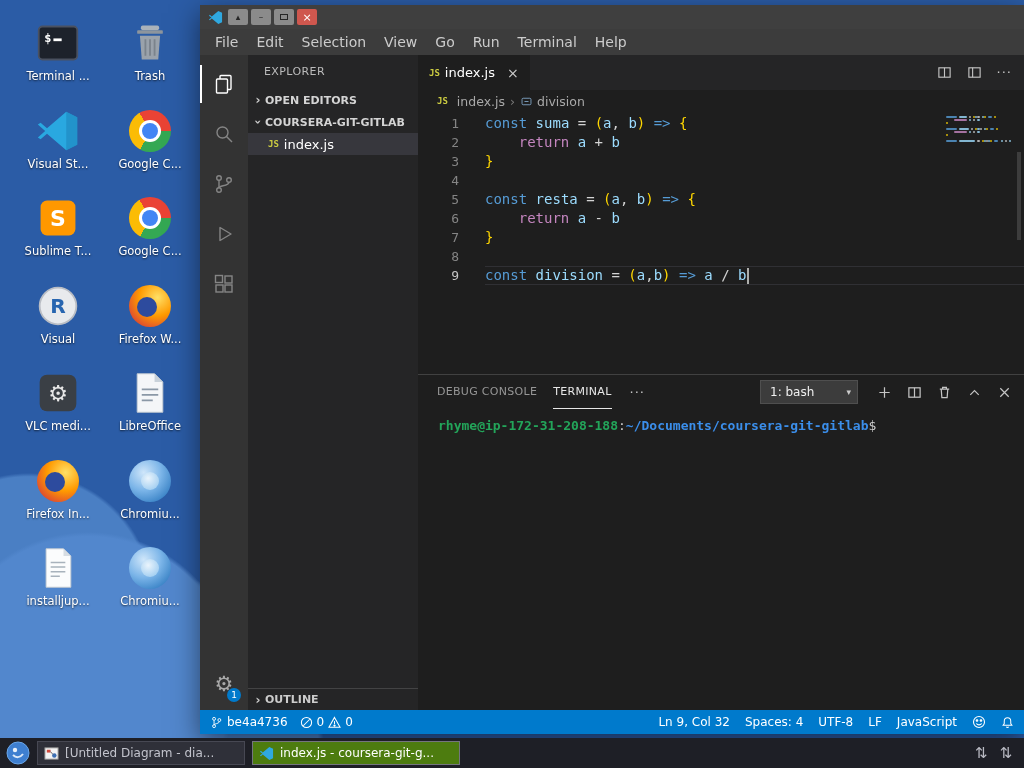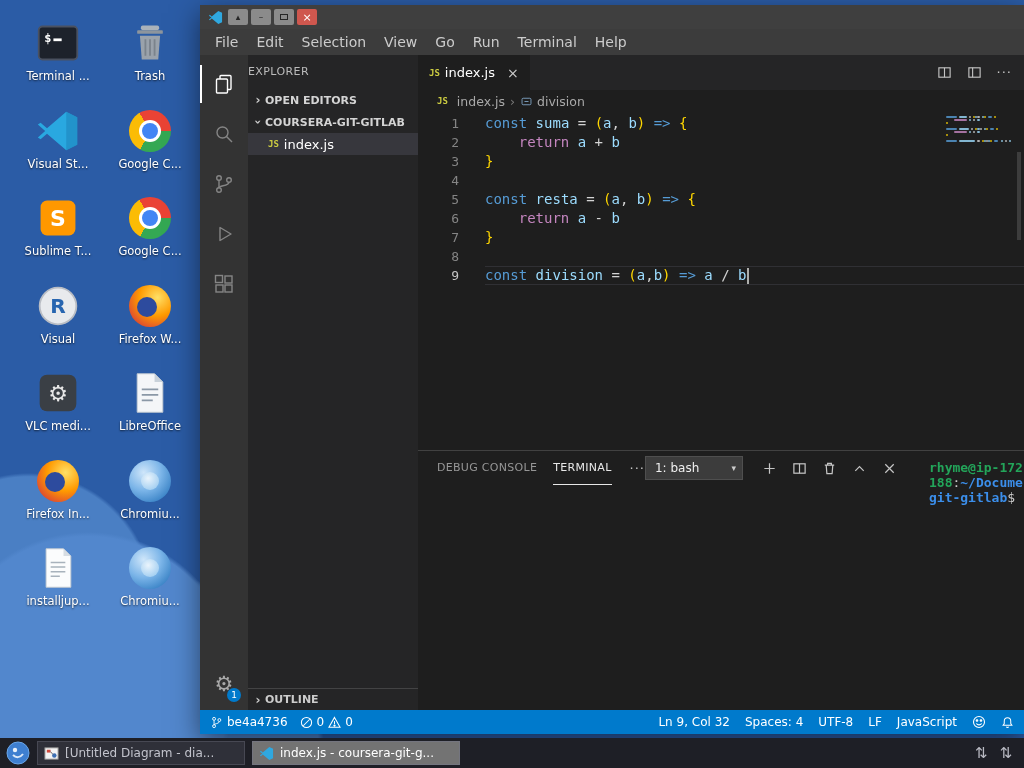--- a/index.html
+++ b/index.html
@@ -43,21 +43,21 @@
   .activitybar{width:48px;background:#333333;display:flex;flex-direction:column;align-items:center;position:relative;flex:0 0 auto;padding-top:4px}
   .act-item{width:48px;height:50px;display:flex;align-items:center;justify-content:center;position:relative;cursor:pointer}
   .act-item svg{width:24px;height:24px;stroke:#858585;fill:none;stroke-width:1.4}
   .act-item.active svg{stroke:#ffffff}
   .act-item.active::before{content:'';position:absolute;left:0;top:6px;bottom:6px;width:2px;background:#fff}
   .act-gear{position:absolute;bottom:8px;width:48px;height:36px;display:flex;align-items:center;justify-content:center;cursor:pointer}
   .gear-glyph{font-size:21px;color:#a8a8a8}
   .gear-badge{position:absolute;right:7px;bottom:0;background:#007acc;color:#fff;font-size:9px;width:14px;height:14px;border-radius:50%;display:flex;align-items:center;justify-content:center}
   
   .sidebar{width:170px;background:#252526;position:relative;flex:0 0 auto;color:#cccccc}
-  .sb-title{height:34px;line-height:34px;padding-left:0;font-size:11px;color:#bbbbbb;letter-spacing:.4px}
+  .sb-title{height:34px;line-height:34px;padding-left:16px;font-size:11px;color:#bbbbbb;letter-spacing:.4px}
   .sb-row{height:22px;display:flex;align-items:center;font-size:11px;font-weight:bold;color:#d4d4d4;padding-left:3px;cursor:pointer}
   .chev{display:inline-block;width:14px;text-align:center;font-size:12px;color:#cccccc;flex:0 0 auto}
   .chev.down{transform:rotate(90deg)}
   .file-row{height:22px;display:flex;align-items:center;padding-left:20px;font-size:13px;color:#ffffff;background:#37373d;cursor:pointer}
   .js-badge{font-size:9px;font-weight:bold;color:#cbcb41;margin-right:5px;font-family:"DejaVu Sans Mono",monospace}
   .sb-outline{position:absolute;bottom:0;left:0;right:0;height:22px;display:flex;align-items:center;font-size:11px;font-weight:bold;border-top:1px solid rgba(204,204,204,.18);padding-left:3px;background:#252526;cursor:pointer}
   
   .editor-col{flex:1;display:flex;flex-direction:column;min-width:0;background:#1e1e1e}
   .tabbar{height:35px;background:#252526;display:flex;flex:0 0 auto}
   .tab{display:flex;align-items:center;padding:0 11px;background:#1e1e1e;color:#ffffff;font-size:13px;cursor:pointer;min-width:108px}
@@ -75,21 +75,21 @@
   .line{height:19px;line-height:19px}
   .line.current{box-shadow:inset 0 1px 0 #303034,inset 0 -1px 0 #303034}
   .tk-k{color:var(--tk-k)} .tk-c{color:var(--tk-c)} .tk-v{color:var(--tk-v)}
   .tk-b{color:var(--tk-b)} .tk-o{color:var(--tk-o)} .tk-s{color:var(--tk-o)}
   .cursor{display:inline-block;width:2px;height:16px;background:#aeafad;vertical-align:middle;margin-left:1px}
   .minimap{position:absolute;top:4px;right:16px;width:62px}
   .mm-row{height:2px;margin-bottom:1px;display:flex}
   .mm-seg{height:2px;opacity:.8;border-radius:1px;flex:0 0 auto}
   .scroll-thumb{position:absolute;right:3px;top:40px;width:4px;height:88px;background:rgba(121,121,121,.35)}
   
-  .panel{height:260px;border-top:1px solid #414141;display:flex;flex-direction:row;flex:0 0 auto}
+  .panel{height:336px;border-top:1px solid #414141;display:flex;flex-direction:column;flex:0 0 auto}
   .panel-header{height:34px;display:flex;align-items:center;padding:0 12px 0 19px;flex:0 0 auto}
   .panel-tab{font-size:11px;color:#969696;margin-right:16px;height:34px;line-height:34px;cursor:pointer;letter-spacing:.3px}
   .panel-tab.active{color:#e7e7e7;border-bottom:1px solid #e7e7e7}
   .panel-controls{margin-left:auto;display:flex;align-items:center;gap:15px}
   .shell-select{display:flex;align-items:center;justify-content:space-between;background:#3c3c3c;border:1px solid #4f4f4f;color:#f0f0f0;font-size:12px;height:24px;padding:0 6px 0 9px;min-width:98px;cursor:pointer;margin-right:4px}
   .shell-caret{font-size:9px;margin-left:10px;color:#cccccc}
   .picon{display:flex;cursor:pointer}
   .picon svg{width:15px;height:15px;stroke:#c5c5c5;fill:none;stroke-width:1.3}
   .terminal{flex:1;padding:9px 0 0 20px;font-family:"DejaVu Sans Mono",monospace;font-size:13px;color:#cccccc}
   .t-user{color:var(--term-user);font-weight:bold}
@@ -97,21 +97,21 @@
   
   .statusbar{height:24px;background:#007acc;display:flex;align-items:center;color:#fff;font-size:12px;padding:0 10px;flex:0 0 auto}
   .sb-seg{display:flex;align-items:center;gap:4px;margin-right:12px;cursor:pointer;white-space:nowrap}
   .sb-seg svg{stroke:#fff;fill:none;stroke-width:1.1}
   .sb-right{margin-left:auto;display:flex;align-items:center}
   .sb-right .sb-seg{margin-right:0;margin-left:15px}
   
   .taskbar{position:absolute;left:0;right:0;bottom:0;height:30px;background:#1e1f26;display:flex;align-items:center;padding:0 6px;gap:7px}
   .tk-menu{width:24px;height:24px;cursor:pointer;display:flex}
   .task-btn{width:208px;height:24px;display:flex;align-items:center;gap:6px;background:#2f3039;border:1px solid #474853;padding:0 6px;font-size:12px;color:#c2c3cc;cursor:pointer;overflow:hidden;white-space:nowrap}
-  .task-btn.active{background:#737373;border-color:#74757f;color:#fff}
+  .task-btn.active{background:#4d7c0f;border-color:#74757f;color:#fff}
   .tb-app-icon{display:flex;flex:0 0 auto}
   .tb-app-icon svg{width:15px;height:15px}
   .tb-label{overflow:hidden;text-overflow:ellipsis}
   .tk-right{margin-left:auto;display:flex;gap:12px;color:#b9bac3;font-size:15px;padding-right:6px}
   .tk-right span{cursor:pointer}
 </style>
 </head>
 <body>
 
 <div class="desk-grid">

